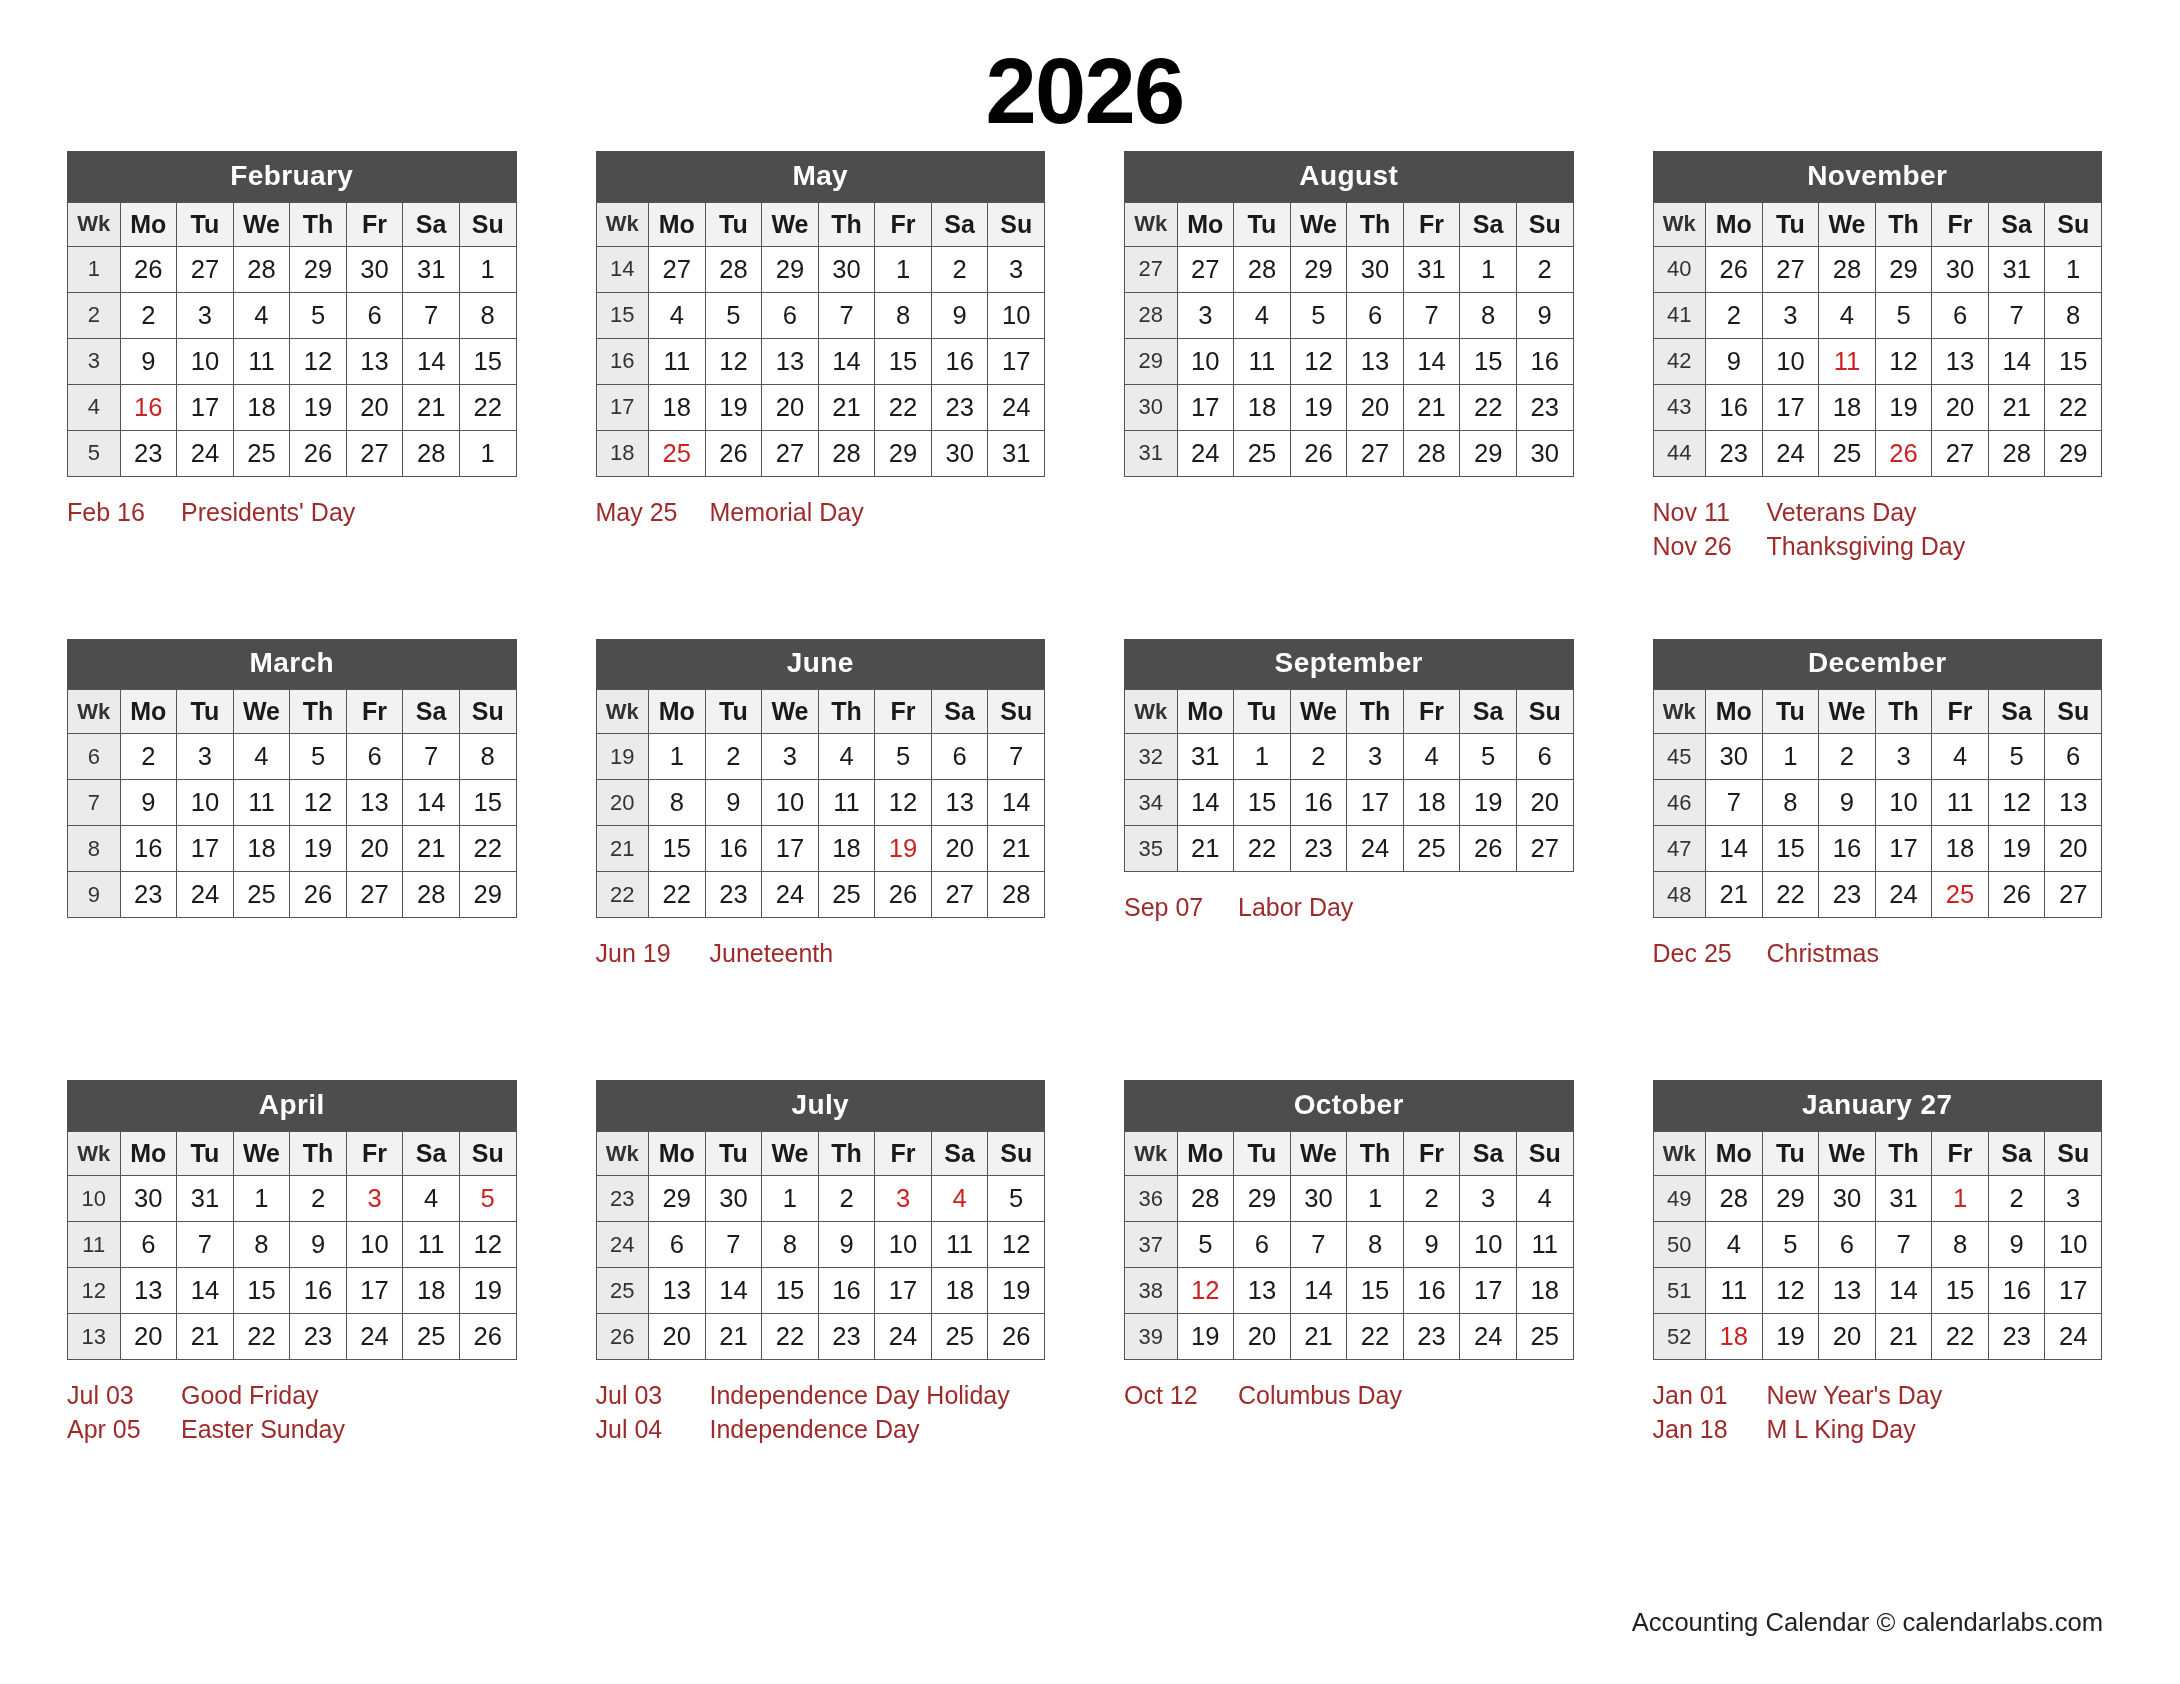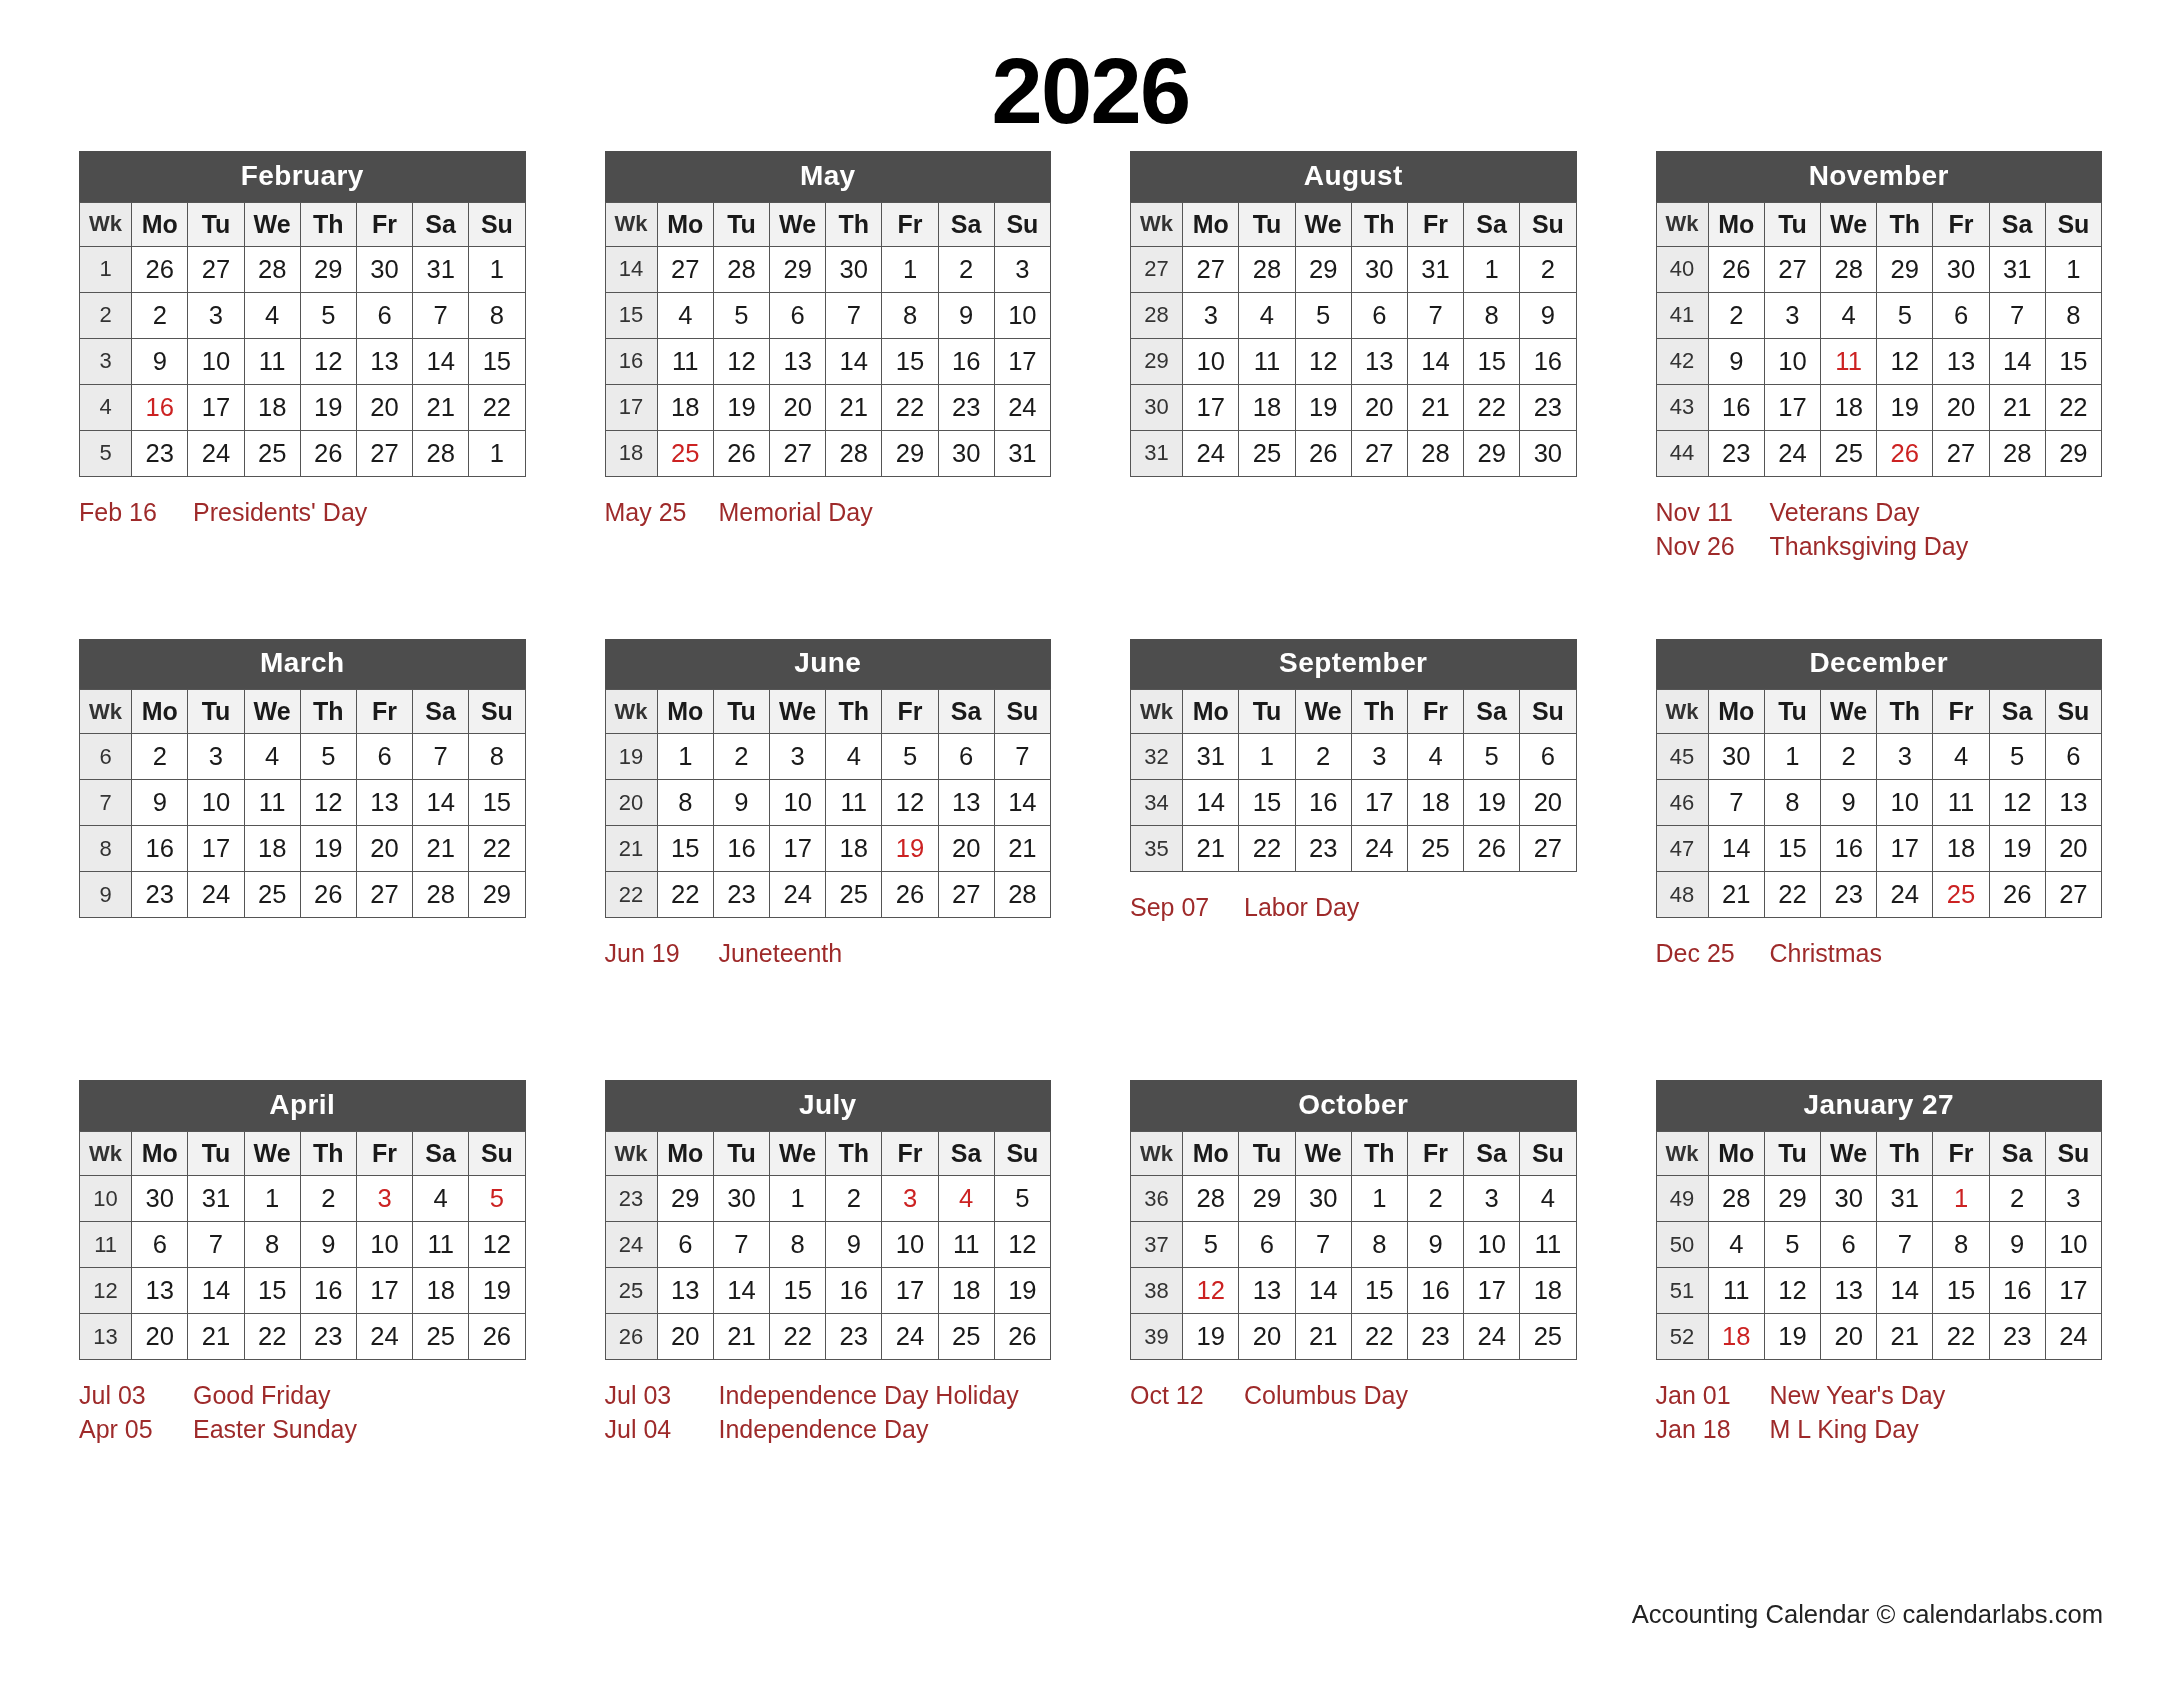--- a/index.html
+++ b/index.html
@@ -12,21 +12,21 @@
     height: 1685px;
     font-family: "Liberation Sans", sans-serif;
     color: #222222;
     position: relative;
     overflow: hidden;
   }
   .page {
     width: 2181px;
     height: 1685px;
     box-sizing: border-box;
-    padding: 34px 60px 0 60px;
+    padding: 34px 60px 0 48px;
     position: relative;
   }
   .year-title {
     text-align: center;
     font-size: 92px;
     font-weight: bold;
     letter-spacing: -1.7px;
     line-height: 1.05;
     margin: 8.5px 0 12px 0;
     color: #000000;
@@ -94,21 +94,21 @@
     display: flex;
     gap: 22px;
   }
   .hol-date {
     min-width: 92px;
     display: inline-block;
   }
   .footer {
     position: absolute;
     right: 78px;
-    bottom: 56px;
+    bottom: 48px;
     font-size: 25.6px;
     color: #222222;
   }
 </style>
 </head>
 <body>
 
 <div class="page">
   <div class="year-title">2026</div>
   <div class="grid" id="months-grid">

